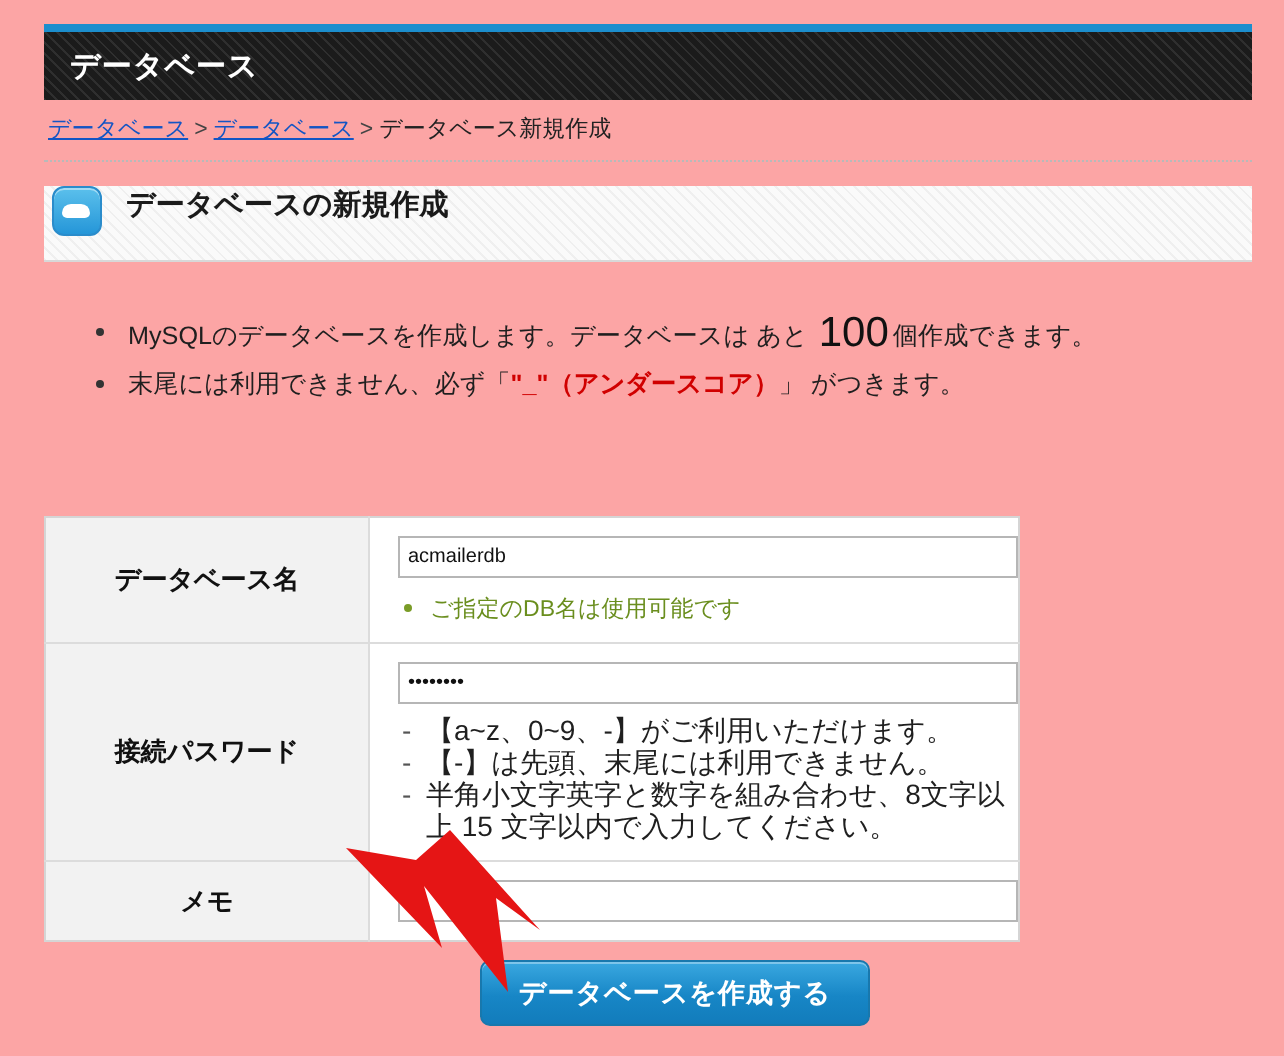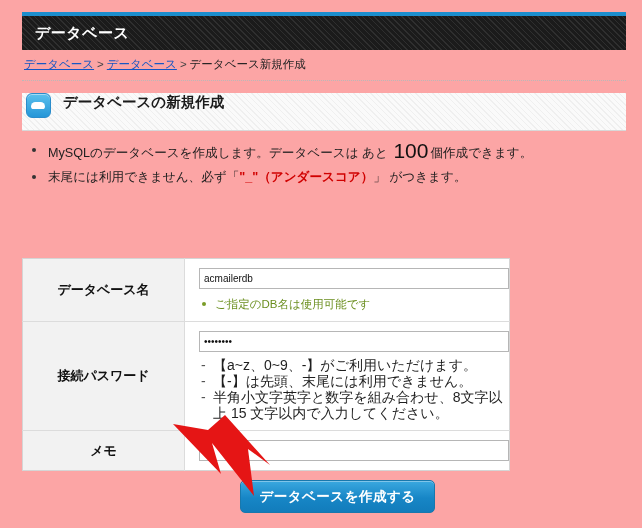--- a/index.html
+++ b/index.html
@@ -129,21 +129,21 @@
     color: #1a1a1a;
   }
 
   
   .notes {
     position: absolute;
     left: 30px;
     top: 142px;
     width: 596px;
     list-style: none;
-    margin: 0; padding: 0;
+    margin: 16px; padding: 0;
   }
   .notes li {
     position: relative;
     padding-left: 18px;
     margin-bottom: 7px;
     font-size: 12.6px;
     color: #1f1f1f;
     line-height: 17px;
   }
   .notes li::before {

